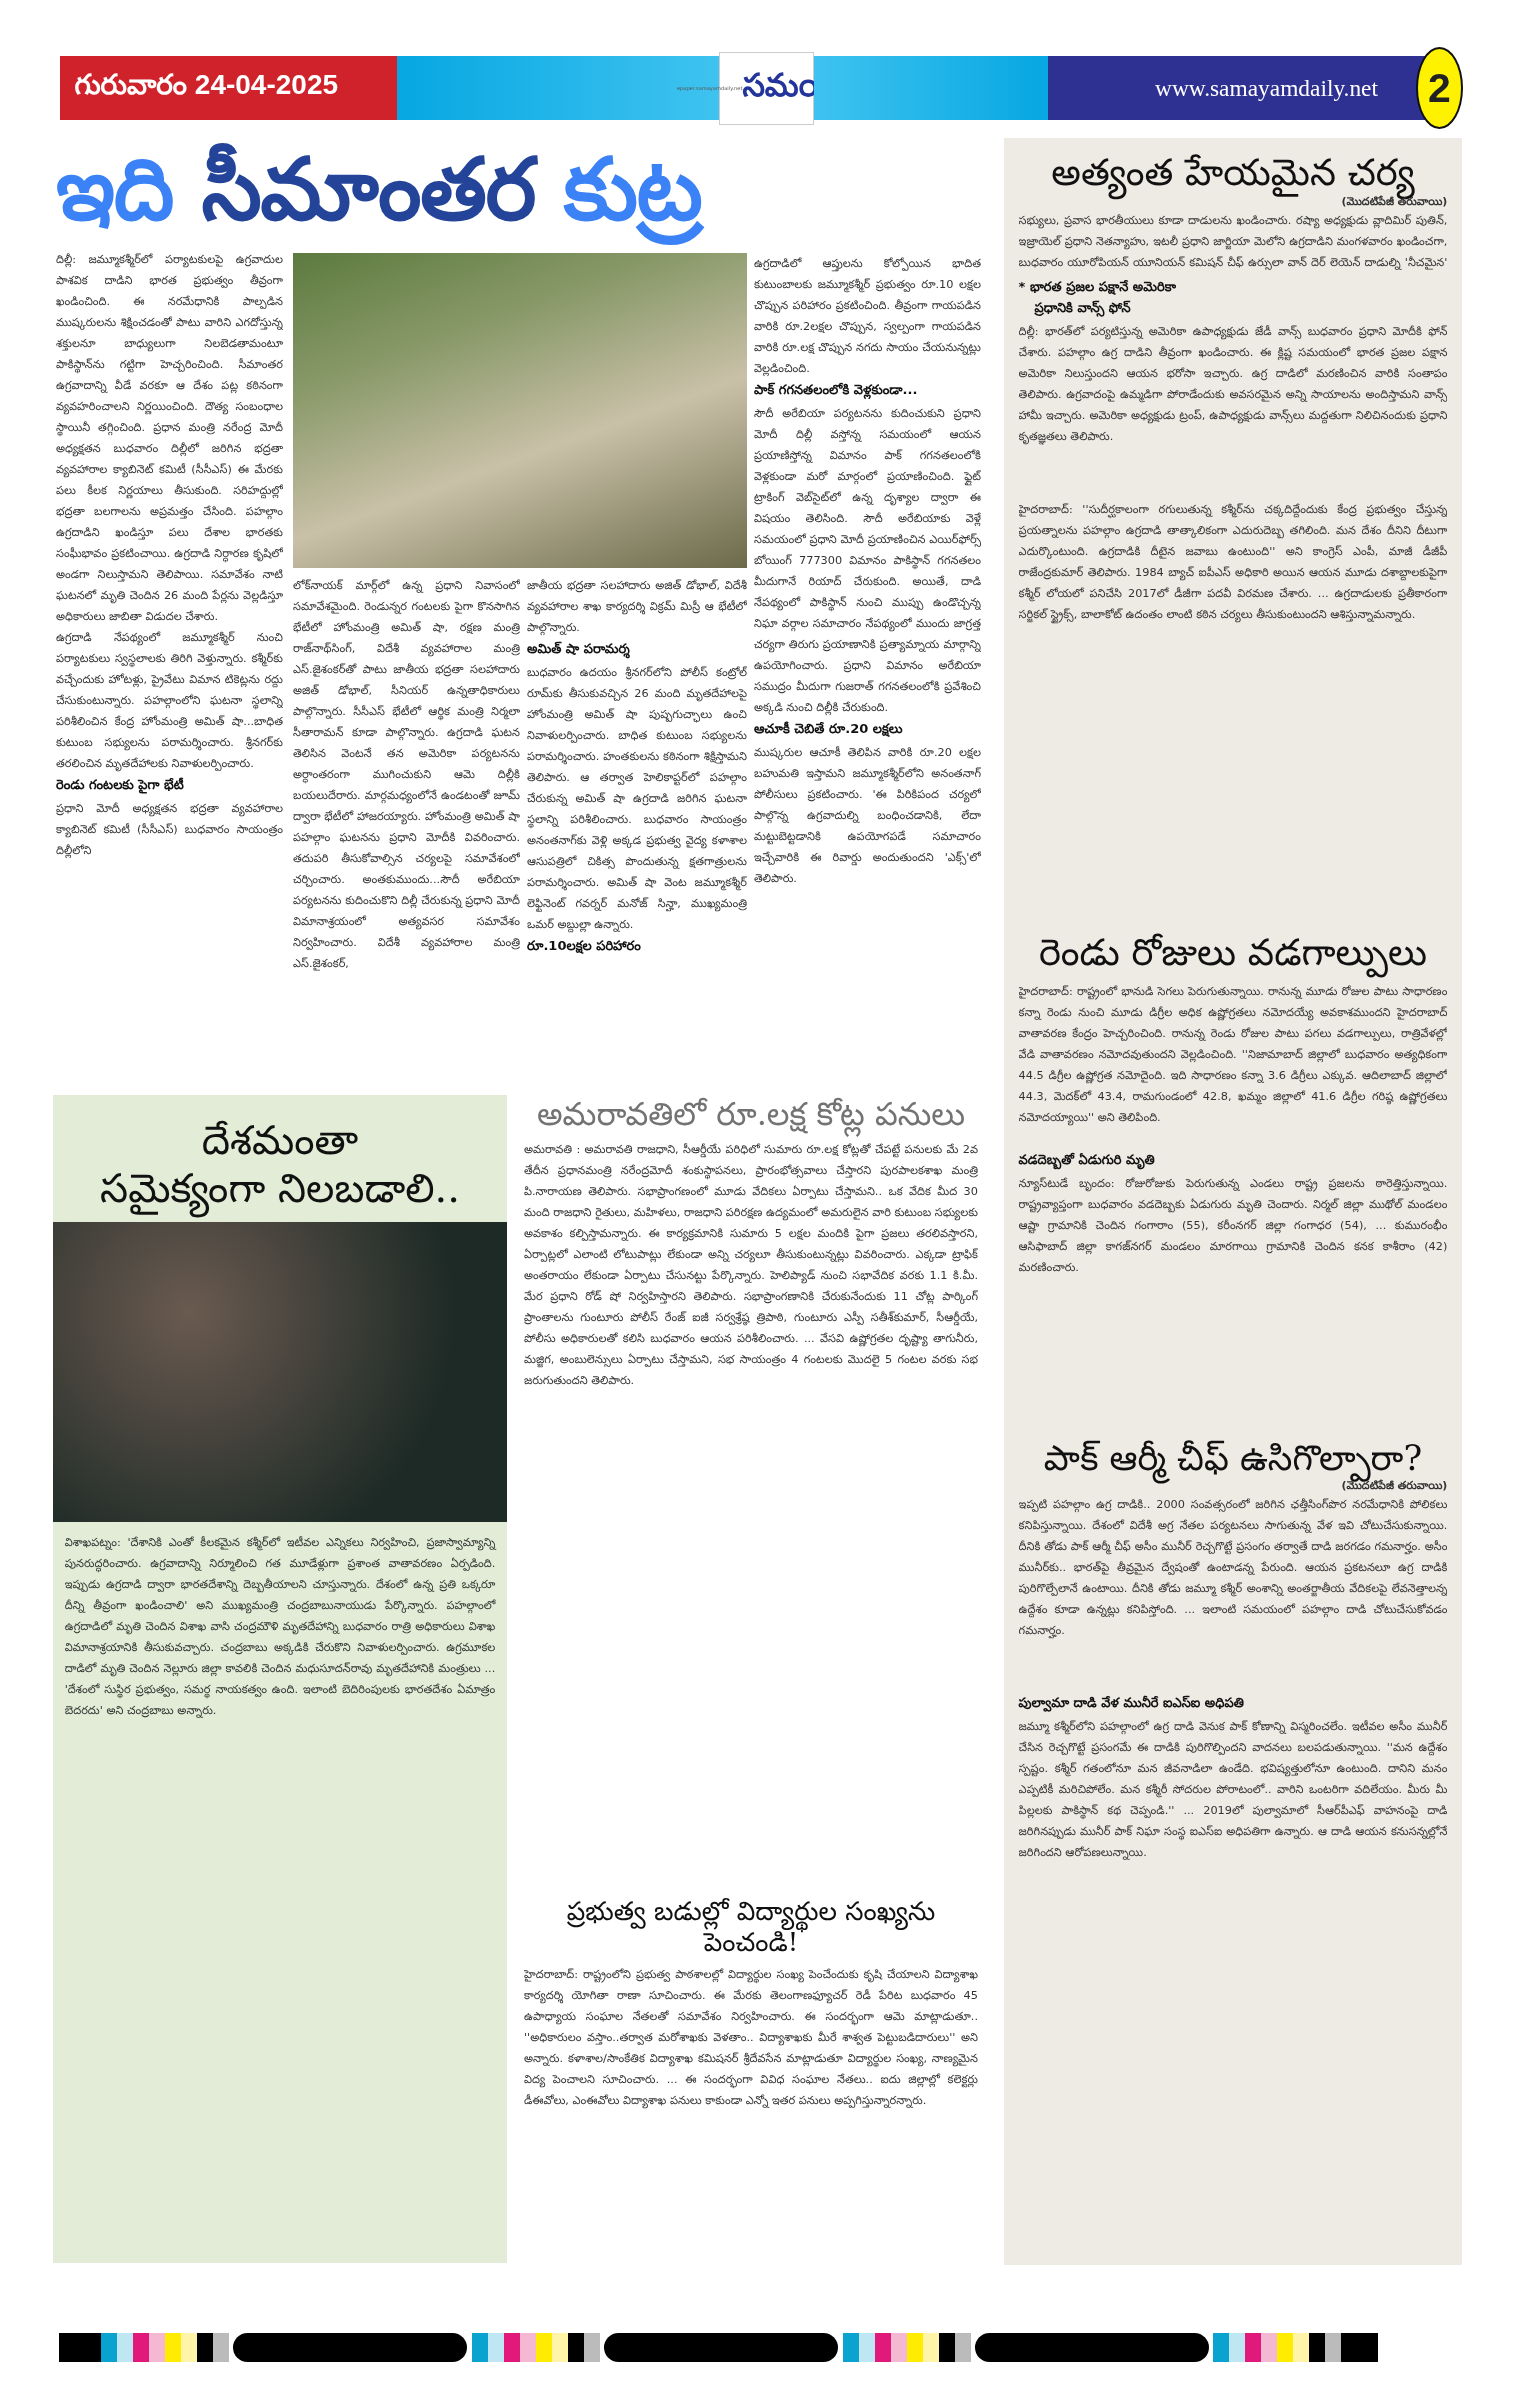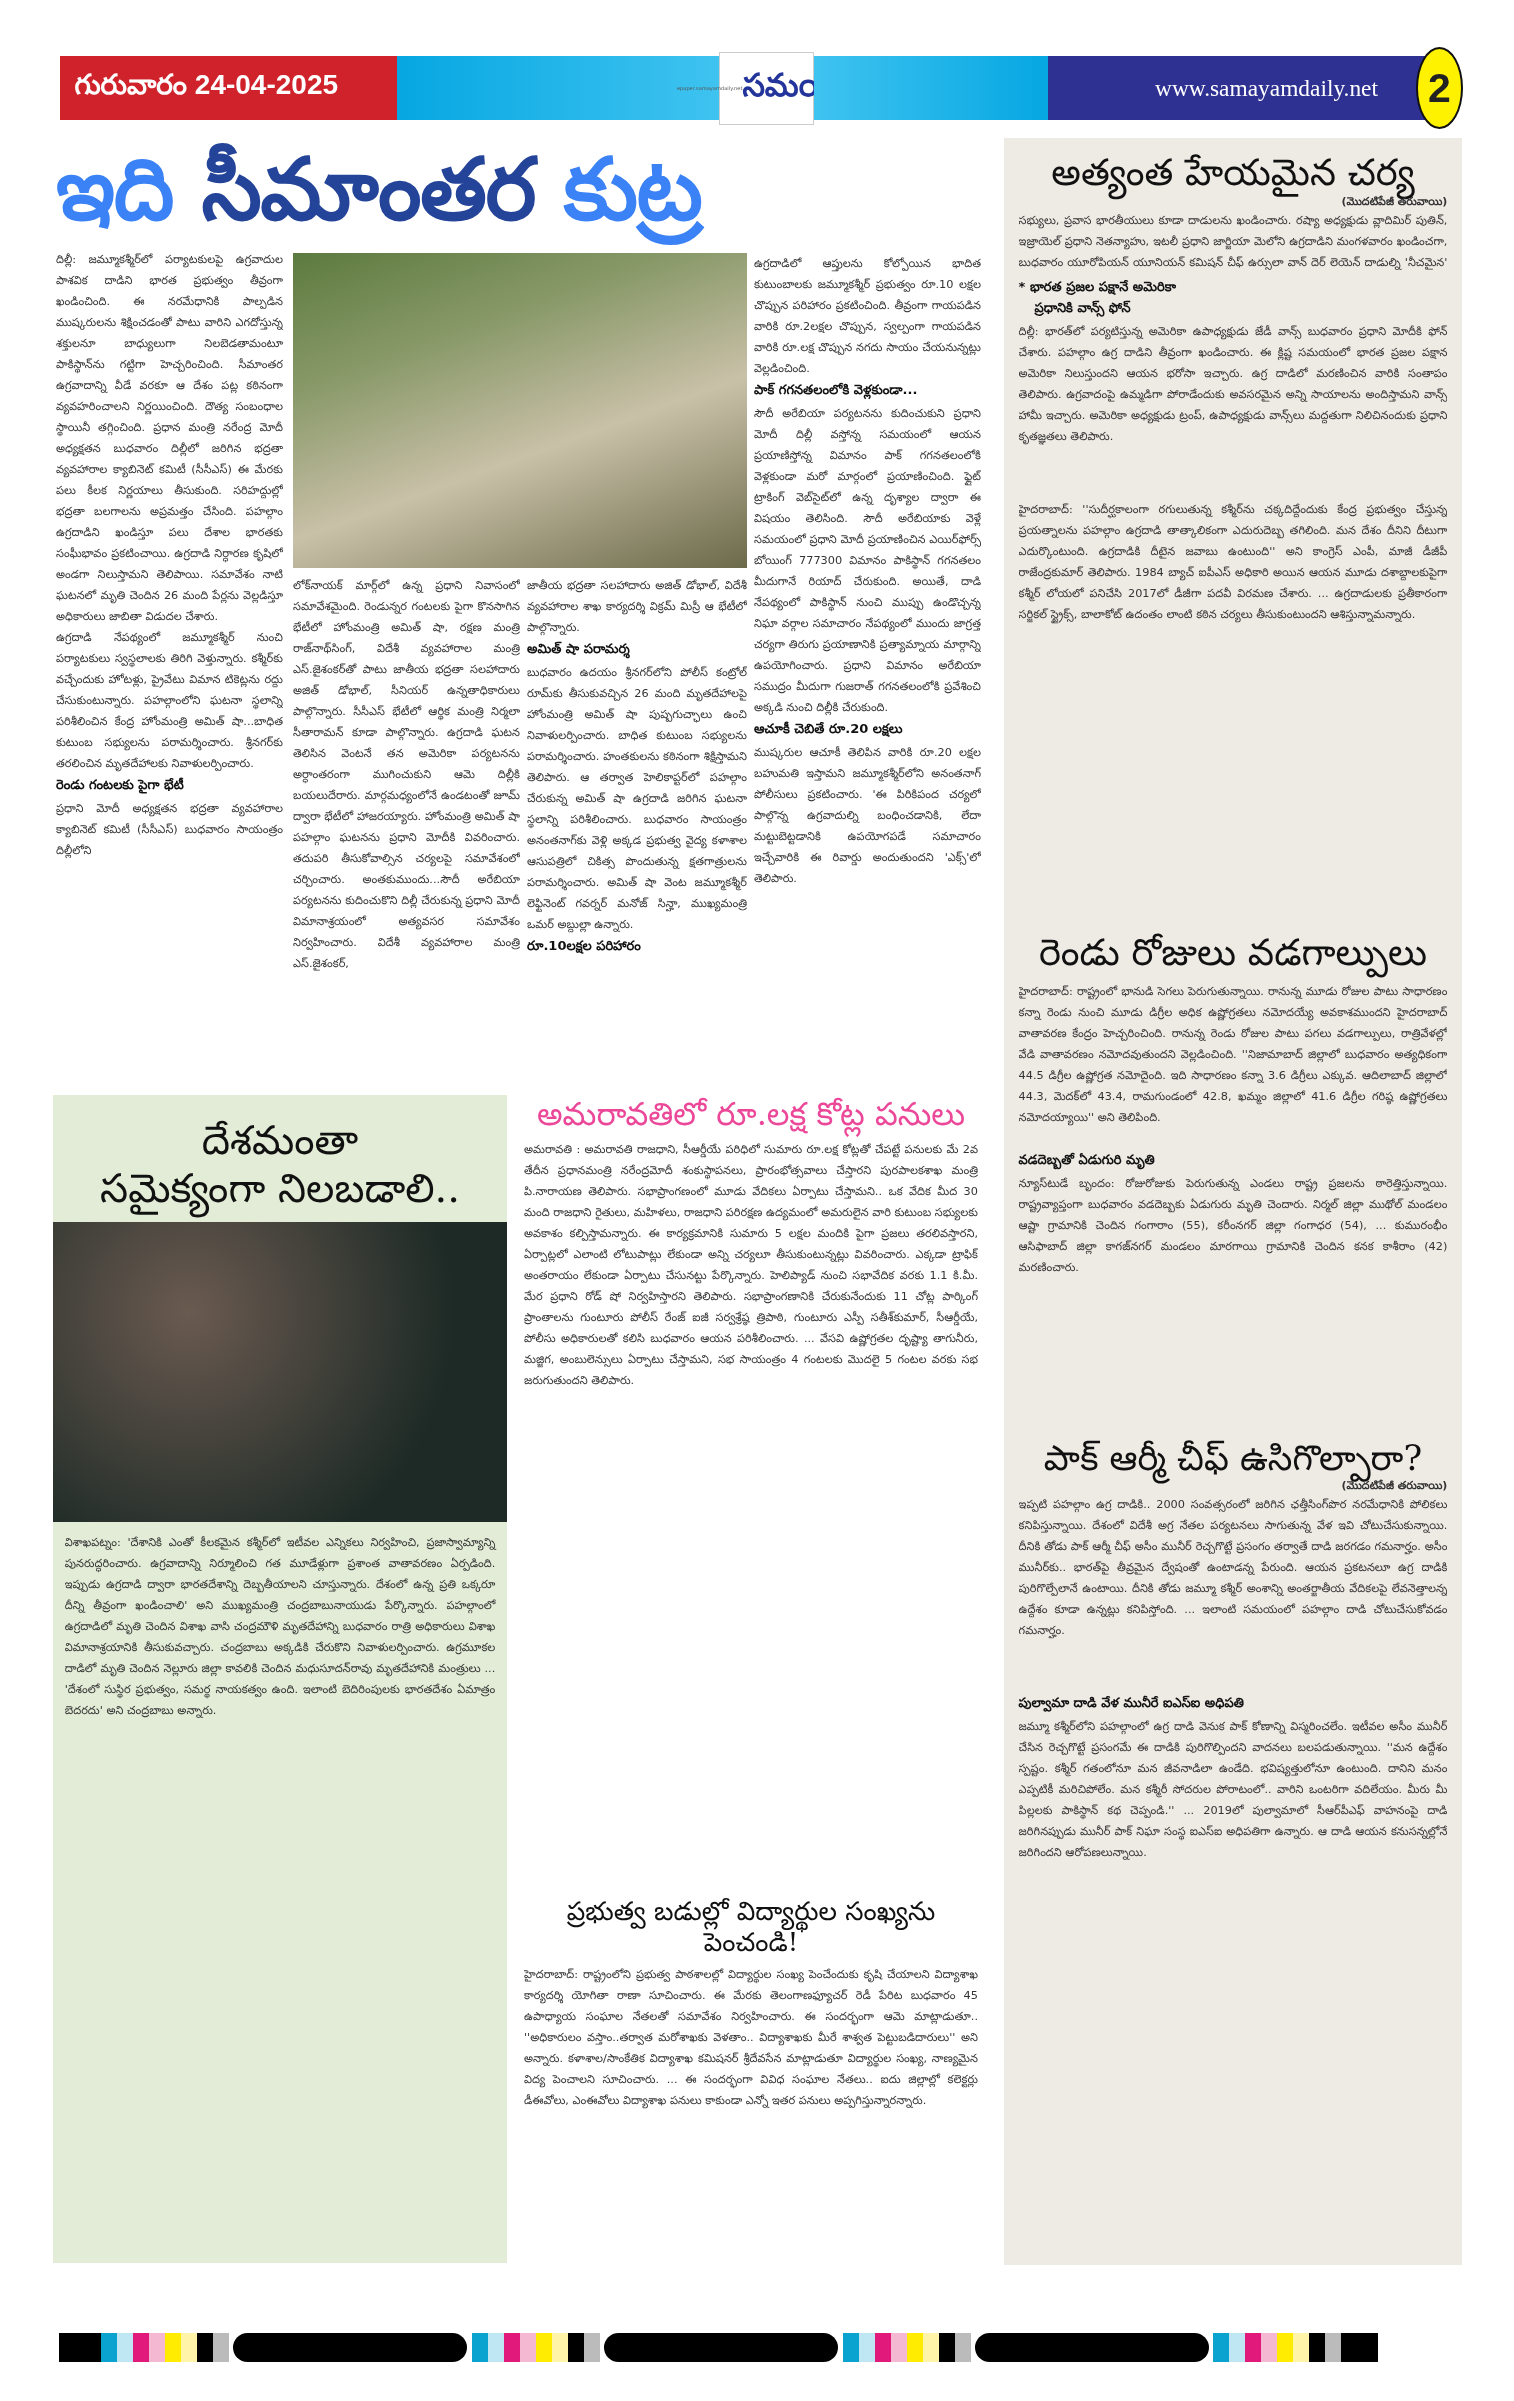--- a/index.html
+++ b/index.html
@@ -79,21 +79,21 @@
 <div class="abs" style="left:53px;top:1095px;width:454px;height:1168px;background:#e2ecd6">
   <div class="rh" style="padding-top:21px;font-size:40px">
     <div>దేశమంతా</div>
     <div>సమైక్యంగా నిలబడాలి..</div>
   </div>
   <div class="photo2" style="margin:10.2px 0 0 0;width:454px;height:300px"></div>
   <div class="txt" style="padding:10.2px 11.7px;height:717px">విశాఖపట్నం: 'దేశానికి ఎంతో కీలకమైన కశ్మీర్‌లో ఇటీవల ఎన్నికలు నిర్వహించి, ప్రజాస్వామ్యాన్ని పునరుద్ధరించారు. ఉగ్రవాదాన్ని నిర్మూలించి గత మూడేళ్లుగా ప్రశాంత వాతావరణం ఏర్పడింది. ఇప్పుడు ఉగ్రదాడి ద్వారా భారతదేశాన్ని దెబ్బతీయాలని చూస్తున్నారు. దేశంలో ఉన్న ప్రతి ఒక్కరూ దీన్ని తీవ్రంగా ఖండించాలి' అని ముఖ్యమంత్రి చంద్రబాబునాయుడు పేర్కొన్నారు. పహల్గాంలో ఉగ్రదాడిలో మృతి చెందిన విశాఖ వాసి చంద్రమౌళి మృతదేహాన్ని బుధవారం రాత్రి అధికారులు విశాఖ విమానాశ్రయానికి తీసుకువచ్చారు. చంద్రబాబు అక్కడికి చేరుకొని నివాళులర్పించారు. ఉగ్రమూకల దాడిలో మృతి చెందిన నెల్లూరు జిల్లా కావలికి చెందిన మధుసూదన్‌రావు మృతదేహానికి మంత్రులు ... 'దేశంలో సుస్థిర ప్రభుత్వం, సమర్థ నాయకత్వం ఉంది. ఇలాంటి బెదిరింపులకు భారతదేశం ఏమాత్రం బెదరదు' అని చంద్రబాబు అన్నారు.</div>
 </div>
 
 <div class="abs" style="left:524px;top:1095px;width:454px;height:776px">
-  <div class="rh" style="color:#ec4899;font-size:32px">అమరావతిలో రూ.లక్ష కోట్ల పనులు</div>
+  <div class="rh" style="color:#737373;font-size:32px">అమరావతిలో రూ.లక్ష కోట్ల పనులు</div>
   <div class="txt" style="margin-top:5.9px;height:725px">అమరావతి : అమరావతి రాజధాని, సీఆర్డీయే పరిధిలో సుమారు రూ.లక్ష కోట్లతో చేపట్టే పనులకు మే 2వ తేదీన ప్రధానమంత్రి నరేంద్రమోదీ శంకుస్థాపనలు, ప్రారంభోత్సవాలు చేస్తారని పురపాలకశాఖ మంత్రి పి.నారాయణ తెలిపారు. సభాప్రాంగణంలో మూడు వేదికలు ఏర్పాటు చేస్తామని.. ఒక వేదిక మీద 30 మంది రాజధాని రైతులు, మహిళలు, రాజధాని పరిరక్షణ ఉద్యమంలో అమరులైన వారి కుటుంబ సభ్యులకు అవకాశం కల్పిస్తామన్నారు. ఈ కార్యక్రమానికి సుమారు 5 లక్షల మందికి పైగా ప్రజలు తరలివస్తారని, ఏర్పాట్లలో ఎలాంటి లోటుపాట్లు లేకుండా అన్ని చర్యలూ తీసుకుంటున్నట్లు వివరించారు. ఎక్కడా ట్రాఫిక్ అంతరాయం లేకుండా ఏర్పాటు చేసునట్టు పేర్కొన్నారు. హెలిప్యాడ్ నుంచి సభావేదిక వరకు 1.1 కి.మీ. మేర ప్రధాని రోడ్ షో నిర్వహిస్తారని తెలిపారు. సభాప్రాంగణానికి చేరుకునేందుకు 11 చోట్ల పార్కింగ్ ప్రాంతాలను గుంటూరు పోలీస్ రేంజ్ ఐజీ సర్వశ్రేష్ఠ త్రిపాఠి, గుంటూరు ఎస్పీ సతీశ్‌కుమార్, సీఆర్డీయే, పోలీసు అధికారులతో కలిసి బుధవారం ఆయన పరిశీలించారు. ... వేసవి ఉష్ణోగ్రతల దృష్ట్యా తాగునీరు, మజ్జిగ, అంబులెన్సులు ఏర్పాటు చేస్తామని, సభ సాయంత్రం 4 గంటలకు మొదలై 5 గంటల వరకు సభ జరుగుతుందని తెలిపారు.</div>
 </div>
 
 <div class="abs" style="left:524px;top:1896px;width:454px;height:366px">
   <div class="rh" style="font-size:26px">
     <div>ప్రభుత్వ బడుల్లో విద్యార్థుల సంఖ్యను</div>
     <div>పెంచండి!</div>
   </div>
   <div class="txt" style="margin-top:5.9px;height:278px">హైదరాబాద్: రాష్ట్రంలోని ప్రభుత్వ పాఠశాలల్లో విద్యార్థుల సంఖ్య పెంచేందుకు కృషి చేయాలని విద్యాశాఖ కార్యదర్శి యోగితా రాణా సూచించారు. ఈ మేరకు తెలంగాణఫ్యూచర్ రెడీ పేరిట బుధవారం 45 ఉపాధ్యాయ సంఘాల నేతలతో సమావేశం నిర్వహించారు. ఈ సందర్భంగా ఆమె మాట్లాడుతూ.. ''అధికారులం వస్తాం..తర్వాత మరోశాఖకు వెళతాం.. విద్యాశాఖకు మీరే శాశ్వత పెట్టుబడిదారులు'' అని అన్నారు. కళాశాల/సాంకేతిక విద్యాశాఖ కమిషనర్ శ్రీదేవసేన మాట్లాడుతూ విద్యార్థుల సంఖ్య, నాణ్యమైన విద్య పెంచాలని సూచించారు. ... ఈ సందర్భంగా వివిధ సంఘాల నేతలు.. ఐదు జిల్లాల్లో కలెక్టర్లు డీఈవోలు, ఎంఈవోలు విద్యాశాఖ పనులు కాకుండా ఎన్నో ఇతర పనులు అప్పగిస్తున్నారన్నారు.</div>
 </div>

